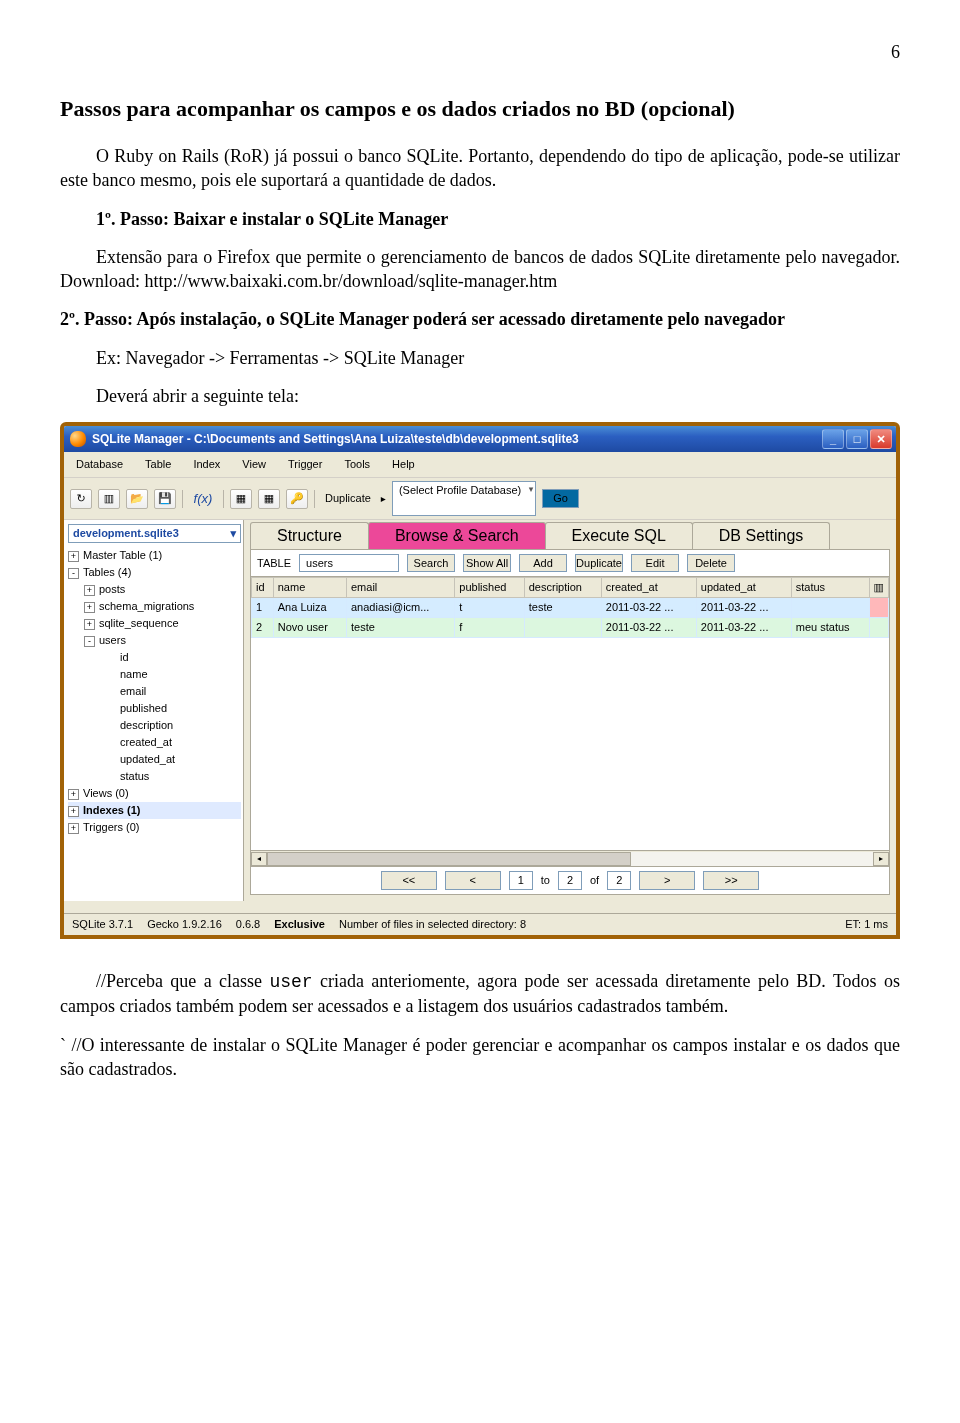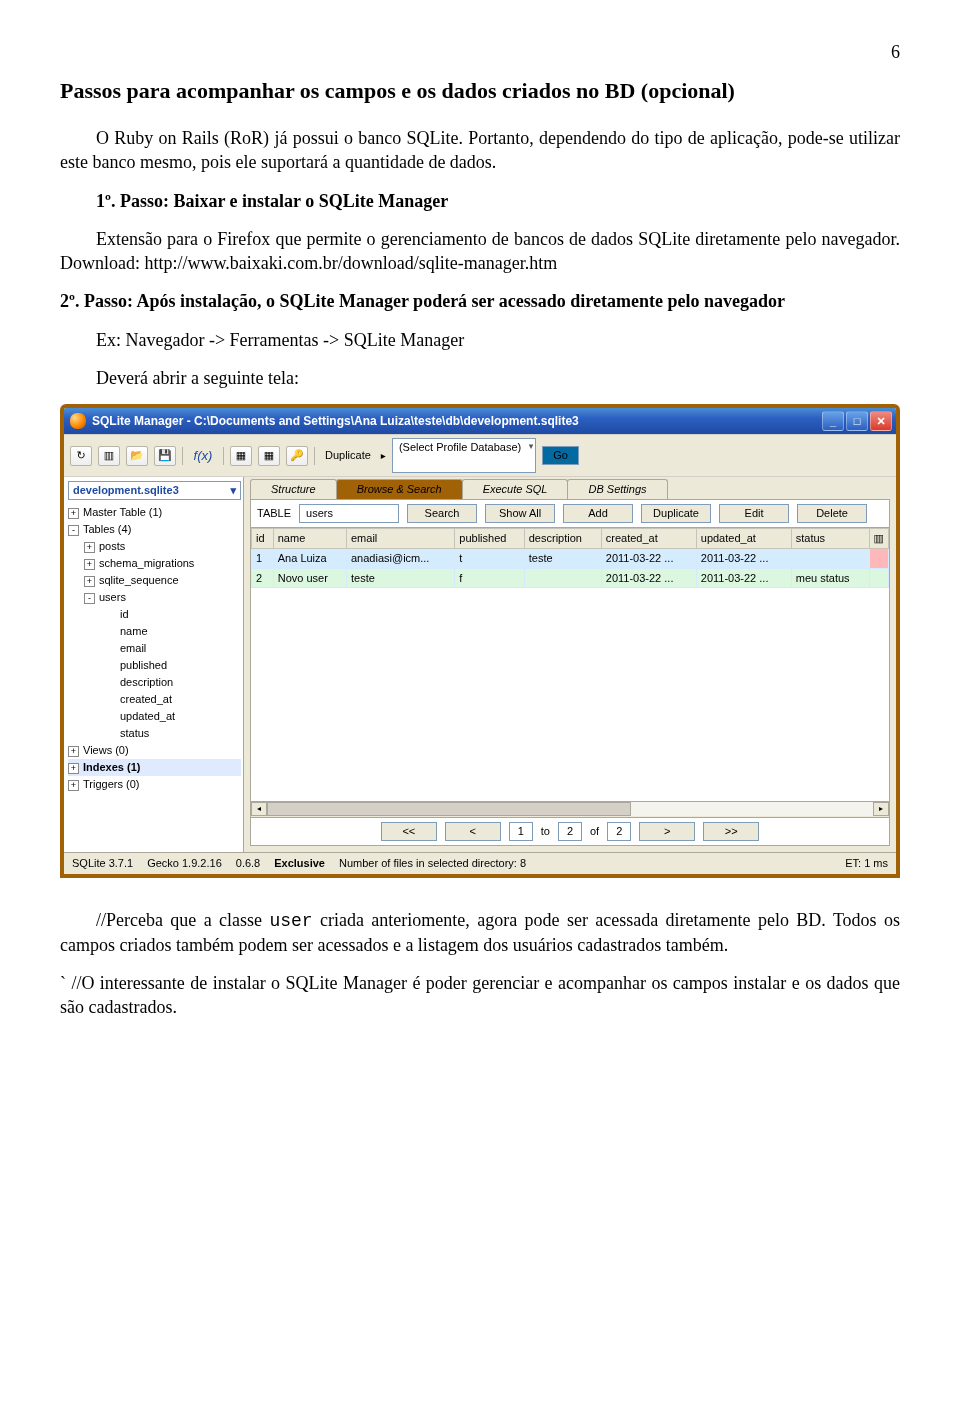--- a/index.html
+++ b/index.html
@@ -1,18 +1,18 @@
 <!DOCTYPE html>
 <html><head>
 <meta charset="utf-8">
 <style>
   * { box-sizing: border-box; margin: 0; padding: 0; }
   body { font-family: "Times New Roman", serif; font-size: 18px; color: #000; background: #fff; width: 960px; margin: 0 auto; padding: 40px 60px; line-height: 1.35; }
   .pagenum { text-align: right; font-size: 18px; }
-  h2.title { font-weight: bold; font-size: 22px; margin: 12px 0 20px; }
+  h2.title { font-weight: bold; font-size: 22px; margin: 30px 0 20px; }
   p.para { text-align: justify; margin: 0 0 14px; text-indent: 36px; }
   p.para-noindent { text-align: justify; margin: 0 0 14px; }
 
   
   .win { width: 840px; margin: 10px 0 30px; font-family: Tahoma, Verdana, sans-serif; font-size: 11px; color: #000; border: 4px solid #a16207; border-radius: 6px 6px 0 0; overflow: hidden; background: #ece9d8; }
   .titlebar { display: flex; align-items: center; height: 26px; background: linear-gradient(#4a8ed6, #2b5fc1 40%, #1e4aa2); color: #fff; padding: 0 4px; font-weight: bold; font-size: 12px; }
   .titlebar .logo { width: 16px; height: 16px; margin: 0 6px 0 2px; border-radius: 7px; background: radial-gradient(circle at 30% 30%, #ffd88a, #ff8a00 55%, #b74b00); display: inline-block; }
   .titlebar .spacer { flex: 1; }
   .titlebar .winbtn { width: 22px; height: 20px; margin-left: 2px; border: 1px solid #fff5; border-radius: 3px; display: flex; align-items: center; justify-content: center; font-weight: bold; font-family: sans-serif; font-size: 11px; color: #fff; background: linear-gradient(#6aa2e8, #2b5fc1); }
   .titlebar .winbtn.close { background: linear-gradient(#f08a7f, #d93a2b); }
@@ -34,45 +34,45 @@
   .sidebar { width: 180px; border-right: 1px solid #aca899; background: #fff; padding: 4px 2px 14px 4px; }
   .sb-select { border: 1px solid #7f9db9; padding: 1px 4px; font-weight: bold; color: #1e4aa2; font-size: 11px; margin-bottom: 4px; display: flex; justify-content: space-between; }
   .tree li { list-style: none; font-size: 11px; line-height: 17px; }
   .tree .toggle { display: inline-block; width: 11px; height: 11px; border: 1px solid #888; margin-right: 4px; font-size: 9px; text-align: center; line-height: 9px; background: #fff; }
   .tree ul { margin-left: 16px; }
   .tree .leaf { margin-left: 20px; }
   .tree .sel { background: #dfeaff; }
 
   .mainpane { flex: 1; background: #ece9d8; display: flex; flex-direction: column; }
   .tabs { display: flex; gap: 0; padding-left: 6px; margin-top: 2px; }
-  .tab { border: 1px solid #aca899; border-bottom: none; padding: 2px 20px; background: #ece9d8; border-radius: 3px 3px 0 0; font-size: 11px; margin-right: -1px; font-style: italic; }
-  .tab.active { background: #a16207; }
+  .tab { border: 1px solid #aca899; border-bottom: none; padding: 2px 26px; background: #ece9d8; border-radius: 3px 3px 0 0; font-size: 16px; margin-right: -1px; }
+  .tab.active { background: #ec4899; }
   .toolbar2 { display: flex; align-items: center; gap: 8px; padding: 4px 6px; background: #fff; border: 1px solid #aca899; margin: 0 6px; }
-  .toolbar2 .btn { border: 1px solid #7f9db9; padding: 1px 0; width: 70px; text-align: center; font-size: 11px; background: #ece9d8; }
+  .toolbar2 .btn { border: 1px solid #7f9db9; padding: 1px 0; width: 48px; text-align: center; font-size: 11px; background: #ece9d8; }
   .toolbar2 .search { border: 1px solid #7f9db9; padding: 1px 6px; width: 100px; background: #fff; }
 
   .tablewrap { background: #fff; border: 1px solid #aca899; border-top: none; margin: 0 6px; height: 290px; position: relative; overflow: hidden; }
   table.grid { border-collapse: collapse; width: 100%; font-size: 11px; }
   .grid th { background: #ece9d8; border: 1px solid #c6c3b8; padding: 2px 4px; text-align: left; font-weight: normal; }
   .grid td { border: 1px solid #d5eaff; padding: 2px 4px; height: 16px; }
   .grid tr.r1 td { background: #d5ecff; }
   .grid tr.r2 td { background: #dcf7df; }
   .grid tr.r1 td:last-child { background: #ffb8ba; }
   .grid th.colpick { width: 18px; text-align: center; }
 
   .hscrollbar { position: absolute; left: 0; right: 0; bottom: 0; height: 16px; background: #ece9d8; border-top: 1px solid #aca899; display: flex; align-items: center; }
   .hscrollbar .arrowbtn { width: 16px; height: 14px; border: 1px solid #aca899; background: #ece9d8; display: flex; align-items: center; justify-content: center; font-size: 8px; }
   .hscrollbar .track { flex: 1; height: 14px; background: #f4f3ee; position: relative; }
   .hscrollbar .thumb { position: absolute; left: 0; top: 0; bottom: 0; width: 60%; background: #d4d0c8; border: 1px solid #aca899; }
 
   .pager { display: flex; align-items: center; justify-content: center; gap: 8px; padding: 4px 6px; background: #fff; border: 1px solid #aca899; border-top: none; margin: 0 6px 6px; font-size: 11px; }
   .pager .pbtn { border: 1px solid #7f9db9; padding: 1px 0; width: 56px; text-align: center; background: #ece9d8; }
   .pager .pinput { border: 1px solid #7f9db9; padding: 1px 4px; width: 24px; text-align: center; background: #fff; }
 
-  .statusbar { display: flex; align-items: center; gap: 14px; padding: 3px 8px; background: #ece9d8; border-top: 1px solid #aca899; font-size: 11px; }
+  .statusbar { display: flex; align-items: center; gap: 14px; padding: 3px 8px; background: #ece9d8; border-top: 1px solid #aca899; font-size: 11px; margin-top: 12px; }
   .statusbar .sb-item strong { font-weight: bold; }
   .statusbar .sb-spacer { flex: 1; }
 
   .mono { font-family: "Courier New", monospace; }
 </style>
 </head>
 <body>
 
 <div class="pagenum">6</div>
 
@@ -92,20 +92,29 @@
 <div class="win">
   <div class="titlebar">
     <span class="logo"></span>
     <span>SQLite Manager - C:\Documents and Settings\Ana Luiza\teste\db\development.sqlite3</span>
     <span class="spacer"></span>
     <span class="winbtn">_</span>
     <span class="winbtn">□</span>
     <span class="winbtn close">✕</span>
   </div>
 
+  <div class="menubar">
+    <span>Database</span>
+    <span>Table</span>
+    <span>Index</span>
+    <span>View</span>
+    <span>Trigger</span>
+    <span>Tools</span>
+    <span>Help</span>
+  </div>
 
   <div class="toolbar">
     <span class="tool">↻</span>
     <span class="tool">▥</span>
     <span class="tool">📂</span>
     <span class="tool">💾</span>
     <span class="vsep"></span>
     <span class="tool fx">f(x)</span>
     <span class="vsep"></span>
     <span class="tool">▦</span>

